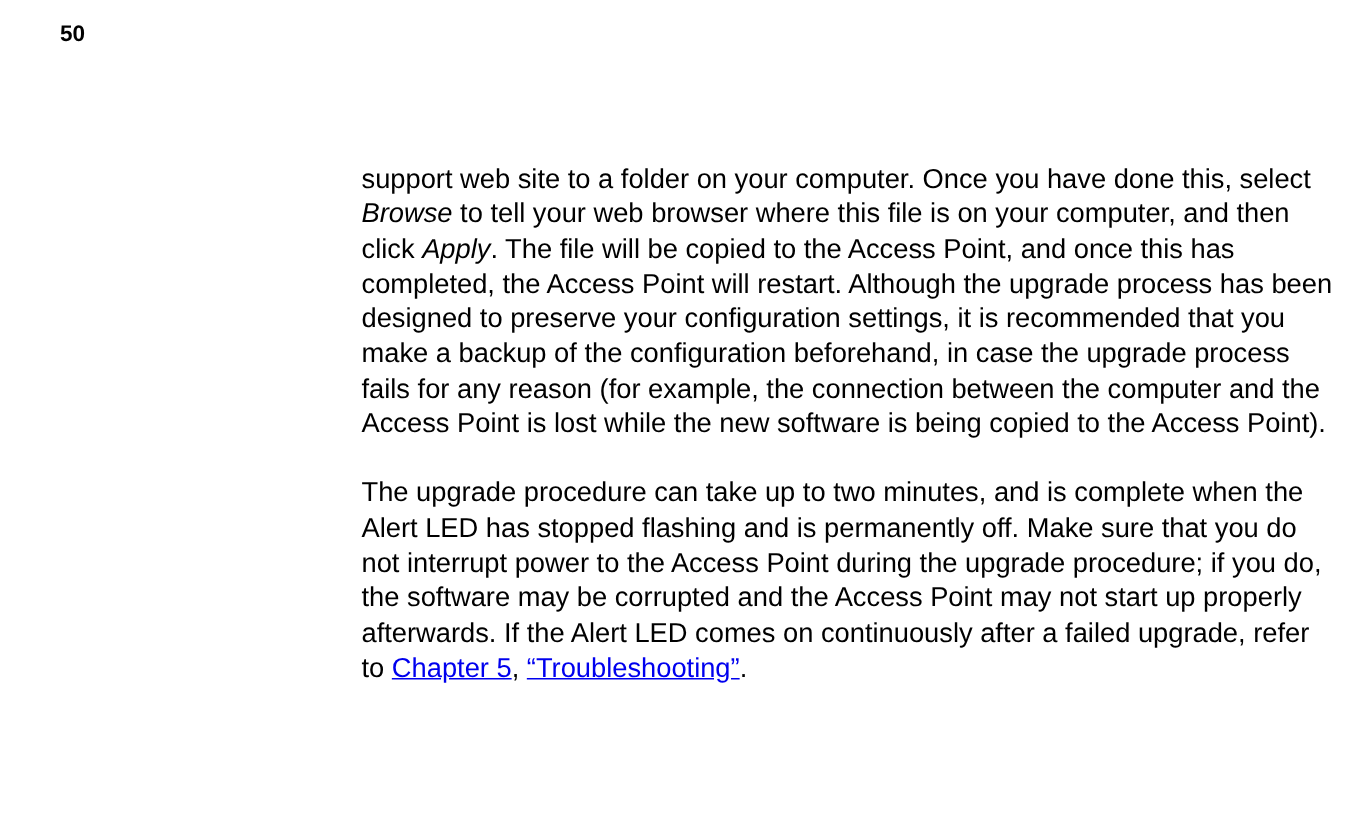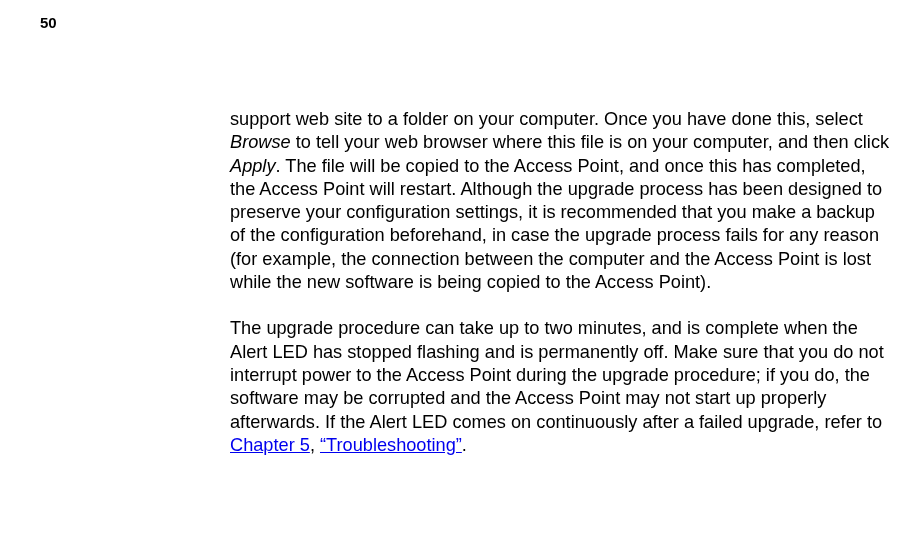--- a/index.html
+++ b/index.html
@@ -41,20 +41,21 @@
       top: 108px;
       left: 230px;
       width: 660px;
       color: #000;
       font-size: 18.2px;
       line-height: 1.28;
       font-weight: 400;
     }
     .body-text p {
       margin-bottom: 23px;
+      margin-left: 11px;
     }
     .italic {
       font-style: italic;
     }
     .link {
       color: #0000ee;
       text-decoration: underline;
       cursor: pointer;
       text-align: center;
     }

